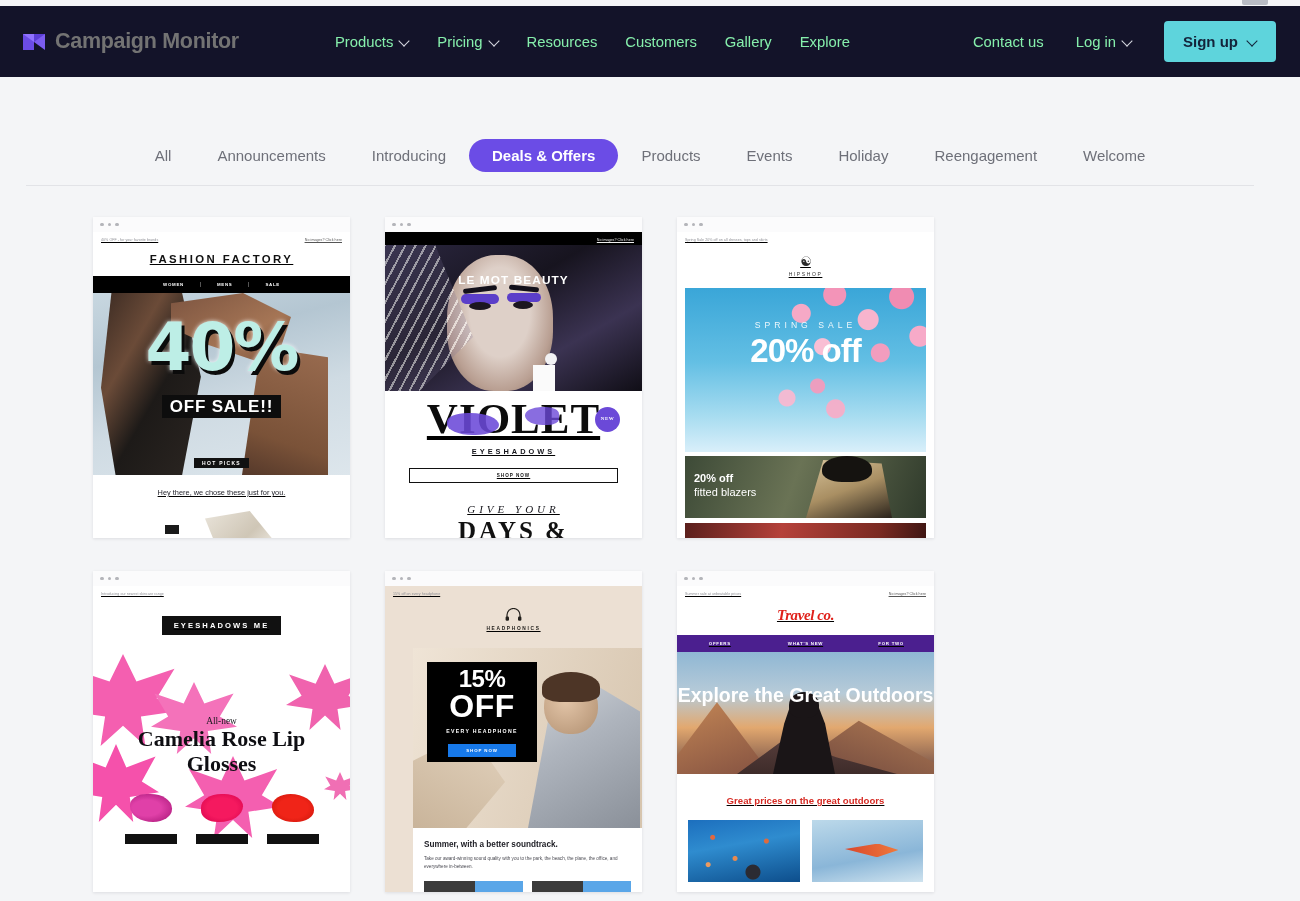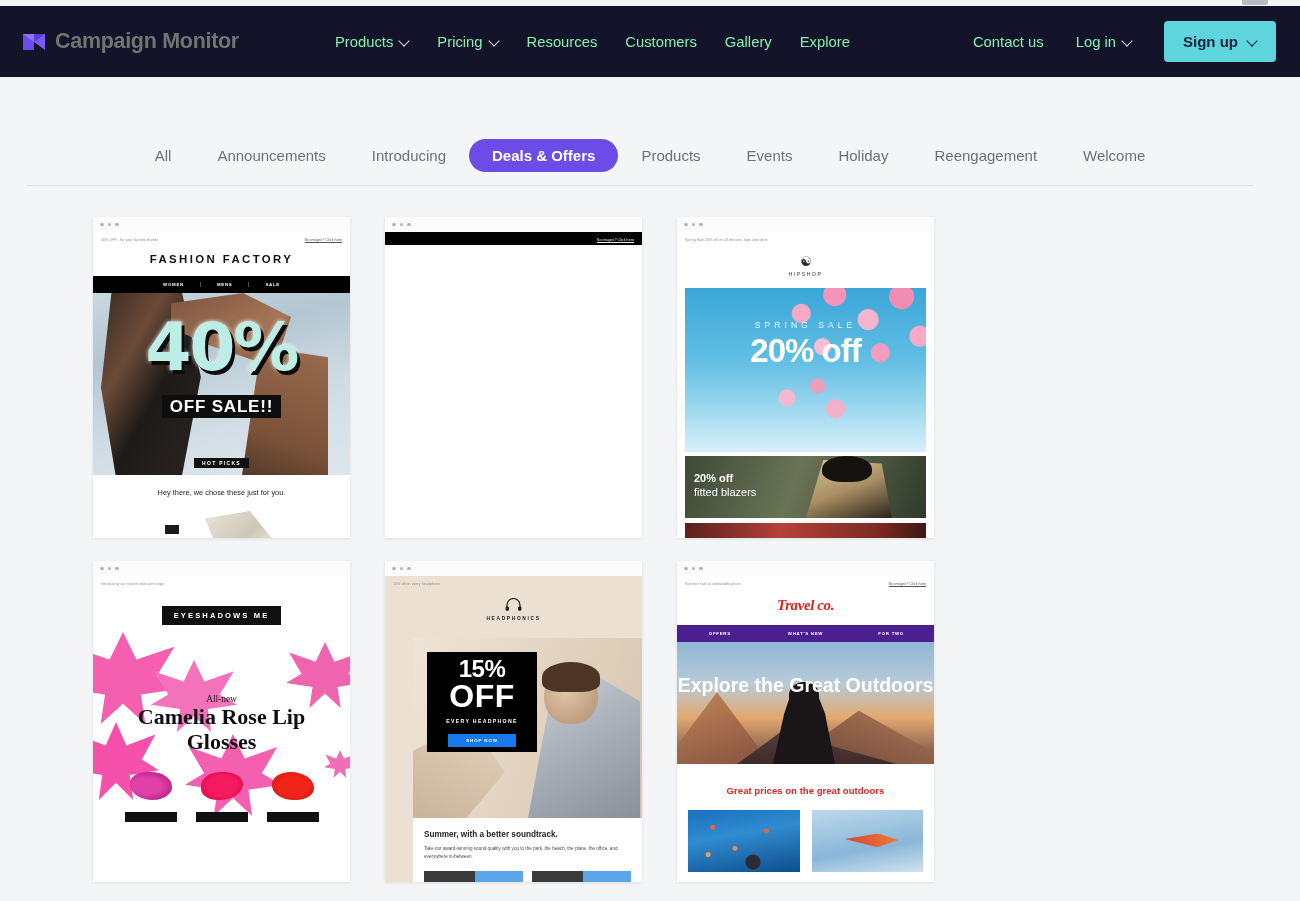--- a/index.html
+++ b/index.html
@@ -62,21 +62,21 @@
     border-radius: 18px;
   }
   .tab.active { background: #6b4ce6; color: #ffffff; font-weight: bold; }
   .tabs-divider {
     position: absolute; top: 185px; left: 26px; width: 1228px; height: 1px; background: #e2e3e7;
   }
 
   
   .grid {
     position: absolute; top: 217px; left: 93px; width: 1114px;
-    display: flex; flex-wrap: wrap; gap: 23px 35px;
+    display: flex; flex-wrap: wrap; gap: 33px 35px; text-decoration: underline;
   }
   .card {
     width: 257px; height: 321px; background: #ffffff; overflow: hidden;
     box-shadow: 0 1px 3px rgba(20,20,40,.10);
   }
   .chrome { height: 15px; background: #fbfbfc; display: flex; align-items: center; padding-left: 7px; gap: 4px; }
   .dot { width: 3.5px; height: 3.5px; border-radius: 50%; background: #b4b5ba; }
   .email { position: relative; width: 257px; height: 306px; overflow: hidden; background: #fff; }
   .pre {
     display: flex; justify-content: space-between; font-size: 3.6px; color: #8e8f95;
@@ -228,21 +228,21 @@
     clip-path: polygon(20% 0,88% 6%,100% 100%,0 100%);
   }
   .h-band .hair { position: absolute; right: 54px; top: 0; width: 50px; height: 26px; background: #151310; border-radius: 50% 50% 40% 40%; }
   .h-band .t1 { position: absolute; left: 9px; top: 16px; color: #fff; font-size: 11px; font-weight: bold; }
   .h-band .t2 { position: absolute; left: 9px; top: 30px; color: #fff; font-size: 11px; }
   .h-band2 { margin: 5px 8px 0 8px; height: 22px; background: linear-gradient(100deg,#5a1f1c,#b5413a 40%,#7a2a22 80%,#3d1512); }
 
   
   .c-badge { text-align: center; margin-top: 18px; }
   .c-badge span { background: #111; color: #fff; font-size: 7.6px; font-weight: bold; letter-spacing: 2.1px; padding: 5px 12px; }
-  .c-leaves { position: relative; height: 196px; margin-top: 4px; }
+  .c-leaves { position: relative; height: 196px; margin-top: 16px; }
   .leaf { position: absolute; background: #f45fb0; }
   .c-allnew { position: absolute; left: 0; top: 68px; width: 100%; text-align: center; font-family: "Liberation Serif", serif; font-size: 9.4px; color: #18181d; }
   .c-title {
     position: absolute; left: 0; top: 78px; width: 100%; text-align: center;
     font-family: "Liberation Serif", serif; font-size: 22px; font-weight: bold; color: #0e0e12; line-height: 1.15;
   }
   .c-swatches { position: absolute; left: 0; bottom: 22px; width: 100%; display: flex; justify-content: space-around; padding: 0 22px; }
   .sw { width: 42px; height: 28px; }
   .sw1 { background: radial-gradient(ellipse at 40% 50%, #e040a8 0 40%, #c22a8e 70%, #a81f7a 100%); border-radius: 40% 52% 46% 56%; }
   .sw2 { background: radial-gradient(ellipse at 50% 50%, #f5195f 0 50%, #d5004b 100%); border-radius: 48% 44% 56% 40%; }
@@ -434,20 +434,45 @@
       <div class="chrome">
         <span class="dot"></span>
         <span class="dot"></span>
         <span class="dot"></span>
       </div>
       <div class="email">
         <div class="pre dark v-pre">
           <span></span>
           <span class="lnk">No images? Click here</span>
         </div>
+        <div class="v-hero">
+          <div class="face"></div>
+          <div class="brow"></div>
+          <div class="brow2"></div>
+          <div class="shadow"></div>
+          <div class="shadow2"></div>
+          <div class="eye"></div>
+          <div class="eye2"></div>
+          <div class="feather"></div>
+          <div class="earring"></div>
+          <div class="bottle"></div>
+          <div class="title">LE MOT BEAUTY</div>
+        </div>
+        <div class="v-mid">
+          <div class="v-word">
+            <span class="v-splash1"></span>
+            <span class="v-splash2"></span>
+            <span>VIOLET</span>
+            <span class="v-newbadge">NEW</span>
+          </div>
+          <div class="v-sub">EYESHADOWS</div>
+          <div class="v-btn">SHOP NOW</div>
+          <div class="v-give">GIVE YOUR</div>
+          <div class="v-days">DAYS &amp;</div>
+        </div>
       </div>
     </div>
 
     <div class="card">
       <div class="chrome">
         <span class="dot"></span>
         <span class="dot"></span>
         <span class="dot"></span>
       </div>
       <div class="email">

